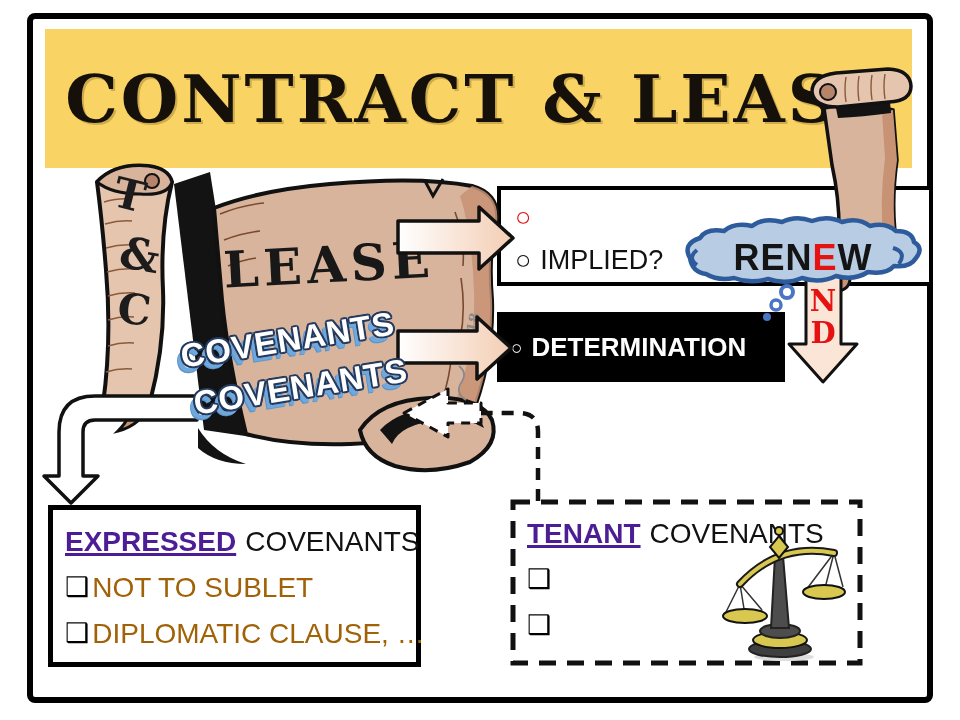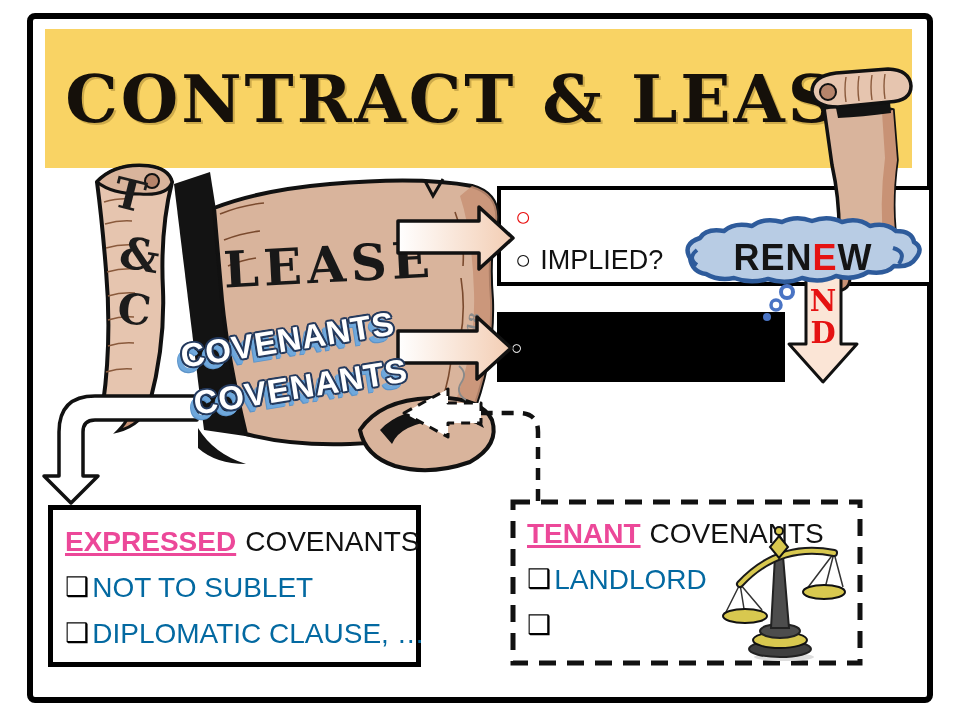--- a/index.html
+++ b/index.html
@@ -29,26 +29,26 @@
   
   #det-box{left:497px;top:312px;width:288px;height:70px;background:#000;z-index:2;
            display:flex;align-items:center;padding-left:14px;box-sizing:border-box;}
   #det-box .circ{color:#fff;}
   #det-box .txt{color:#fff;font-weight:bold;font-size:26px;white-space:nowrap;}
 
   
   #exp-box{left:48px;top:505px;width:373px;height:162px;border:5px solid #000;
            background:#fff;box-sizing:border-box;z-index:2;padding:8px 0 0 12px;}
   .head-row{height:47px;display:flex;align-items:center;white-space:nowrap;}
-  .hl-red{color:#ec4899;font-weight:bold;font-size:28px;text-decoration:underline;
+  .hl-red{color:#4c1d95;font-weight:bold;font-size:28px;text-decoration:underline;
           text-decoration-thickness:3px;margin-right:9px;}
   .head-rest{color:#111;font-size:28px;}
   .chk-row{height:46px;display:flex;align-items:center;white-space:nowrap;}
   .chk{font-size:27px;margin-right:3px;line-height:1;transform:translateY(-1px);}
-  .chk-txt{color:#0369a1;font-size:28px;}
+  .chk-txt{color:#a16207;font-size:28px;}
 
   
   #imp-box{left:513px;top:502px;width:347px;height:161px;box-sizing:border-box;
            z-index:2;padding:8px 0 0 14px;}
 
   
   .covenants{z-index:4;font-weight:bold;font-size:33px;letter-spacing:1px;color:#fff;
      white-space:nowrap;transform-origin:left center;
      text-shadow:2px 0 0 #243a5e,-2px 0 0 #243a5e,0 2px 0 #243a5e,0 -2px 0 #243a5e,
        1.5px 1.5px 0 #243a5e,-1.5px -1.5px 0 #243a5e,1.5px -1.5px 0 #243a5e,-1.5px 1.5px 0 #243a5e,
@@ -81,20 +81,21 @@
       <span class="circ red-line">○</span>
     </div>
     <div class="bullet-row">
       <span class="circ blk-line">○</span>
       <span class="blk-line">IMPLIED?</span>
     </div>
   </div>
 
   <div id="det-box" class="abs">
     <span class="circ">○</span>
+    <span class="txt">DETERMINATION</span>
   </div>
 
   <div id="exp-box" class="abs">
     <div class="head-row">
       <span class="hl-red">EXPRESSED</span>
       <span class="head-rest">COVENANTS</span>
     </div>
     <div class="chk-row">
       <span class="chk">❑</span>
       <span class="chk-txt">NOT TO SUBLET</span>
@@ -105,21 +106,20 @@
     </div>
   </div>
 
   <div id="imp-box" class="abs">
     <div class="head-row">
       <span class="hl-red">TENANT</span>
       <span class="head-rest">COVENANTS</span>
     </div>
     <div class="chk-row">
       <span class="chk">❑</span>
-      <span class="chk-txt">LANDLORD</span>
     </div>
     <div class="chk-row">
       <span class="chk">❑</span>
     </div>
   </div>
 
   <svg id="art" class="abs" viewBox="0 0 960 720">
     <defs>
       <linearGradient id="ga" x1="0" y1="0" x2="1" y2="0">
         <stop offset="0" stop-color="#ffffff"></stop>

